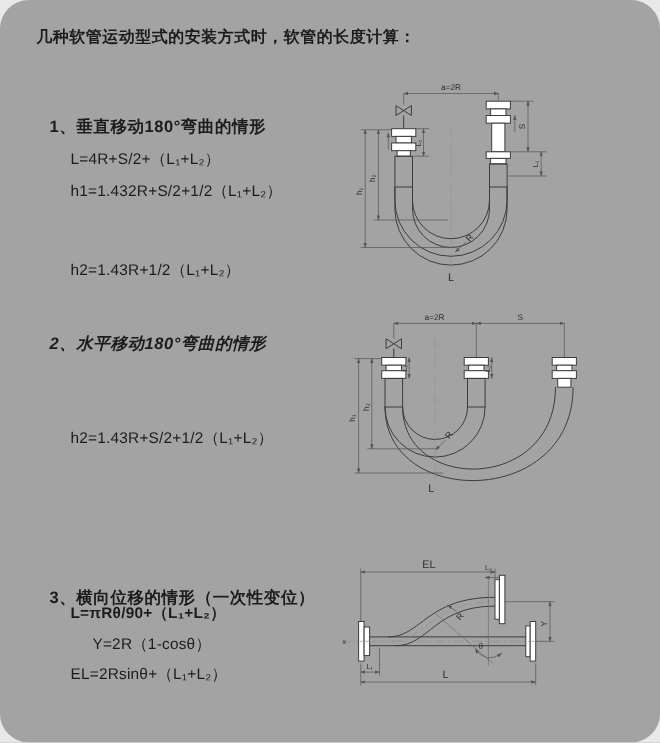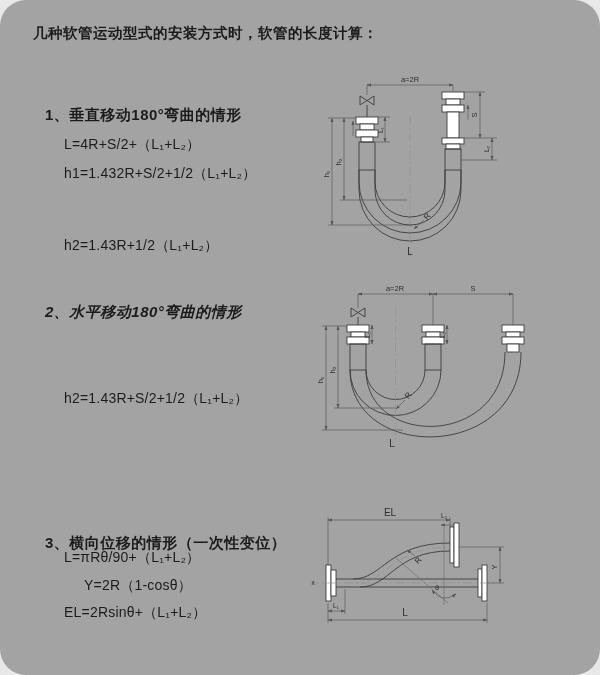--- a/index.html
+++ b/index.html
@@ -35,21 +35,21 @@
 
   <div class="sec-heading" style="left:45px; top:106px;">1、垂直移动180°弯曲的情形</div>
   <div class="formula" style="left:64px; top:136px;">L=4R+S/2+（L₁+L₂）</div>
   <div class="formula" style="left:64px; top:165px;">h1=1.432R+S/2+1/2（L₁+L₂）</div>
   <div class="formula" style="left:64px; top:193px;margin-top:44px;">h2=1.43R+1/2（L₁+L₂）</div>
 
   <div class="sec-heading" style="left:45px; top:303px;font-style:italic;">2、水平移动180°弯曲的情形</div>
   <div class="formula" style="left:64px; top:390px;">h2=1.43R+S/2+1/2（L₁+L₂）</div>
 
   <div class="sec-heading" style="left:45px; top:534px;">3、横向位移的情形（一次性变位）</div>
-  <div class="formula" style="left:64px; top:549px;">L=πRθ/90+（L₁+L₂）</div>
+  <div class="formula" style="left:64px; top:549px;font-weight:bold;">L=πRθ/90+（L₁+L₂）</div>
   <div class="formula" style="left:64px; top:577px;margin-left:20px;">Y=2R（1-cosθ）</div>
   <div class="formula" style="left:64px; top:604px;">EL=2Rsinθ+（L₁+L₂）</div>
 
   <svg class="diagram" style="left:310px; top:70px;" width="220" height="190" viewBox="0 0 220 190">
     <defs>
       <marker id="a1" viewBox="0 0 10 10" refX="9" refY="5" markerWidth="7" markerHeight="7" orient="auto-start-reverse">
         <path d="M0,1.6 L10,5 L0,8.4 z" fill="#565656"></path>
       </marker>
       <pattern id="p1" width="3.2" height="3.2" patternUnits="userSpaceOnUse" patternTransform="rotate(45)">
         <line x1="0" y1="0" x2="0" y2="3.2" stroke="#9a9a9a" stroke-width="0.5"></line>

